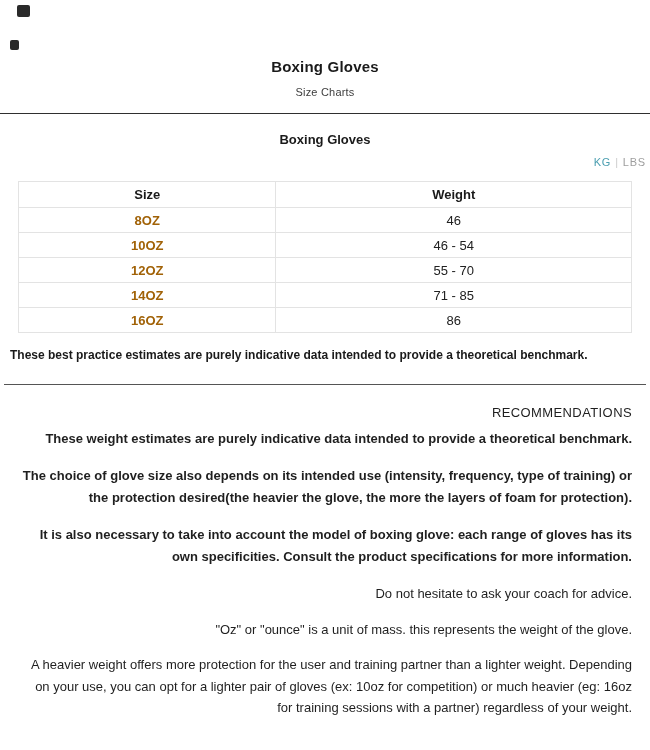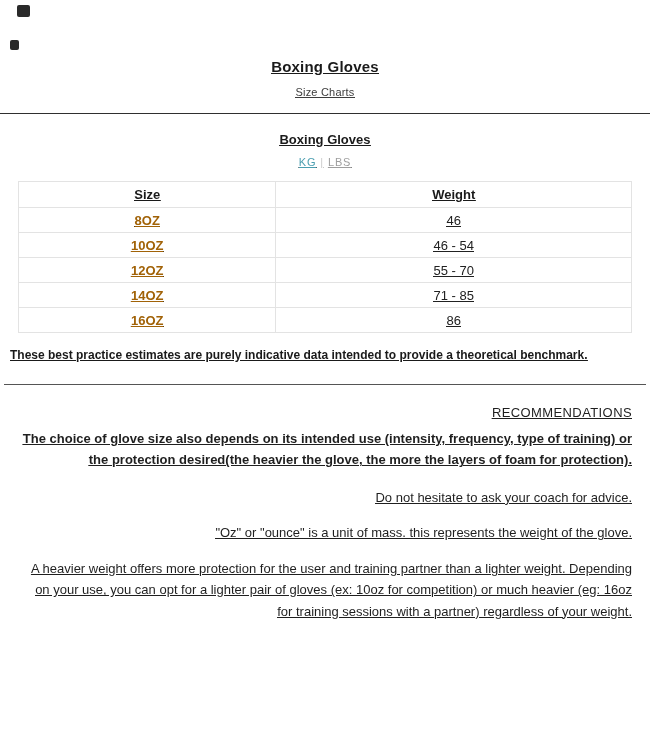--- a/index.html
+++ b/index.html
@@ -1,15 +1,15 @@
 <!DOCTYPE html>
 <html><head>
 <meta charset="utf-8">
 <style>
-  * { box-sizing: border-box; text-decoration: underline; }
+  * { box-sizing: border-box; }
   html, body {
     margin: 0; padding: 0;
     width: 650px; height: 750px;
     background: #ffffff;
     font-family: "Liberation Sans", sans-serif;
     color: #212121;
     position: relative;
     overflow: hidden;
   }
   .corner-mark {
@@ -30,21 +30,21 @@
   .divider {
     border: none;
     border-top: 1px solid #2f2f2f;
     margin: 15px 0 0 0;
   }
   .divider.light { margin: 22px 4px 0 4px; border-top-color: #555; }
 
   .chart-section { text-align: center; padding-top: 18px; }
   .chart-title { font-size: 13px; font-weight: 700; margin: 0 0 9px 0; color: #1a1a1a; }
 
-  .unit-toggle { font-size: 11px; letter-spacing: 0.8px; margin-bottom: 13px; }
+  .unit-toggle { font-size: 11px; letter-spacing: 0.8px; margin-bottom: 13px; text-align: right; }
   .unit { cursor: pointer; color: #9e9e9e; padding: 0 4px; }
   .unit.active { color: #4b9eb0; }
   .unit-sep { color: #cccccc; }
 
   table.size-table {
     width: 614px;
     margin: 12px auto;
     border-collapse: collapse;
     font-size: 13px;
   }
@@ -132,18 +132,20 @@
   </table>
 
   <p class="table-note">These best practice estimates are purely indicative data intended to provide a theoretical benchmark.</p>
 </section>
 
 <hr class="divider light">
 
 <section class="recommendations">
   <h3 class="rec-heading">RECOMMENDATIONS</h3>
   <div id="paragraphs">
+      <p class="para bold">These weight estimates are purely indicative data intended to provide a theoretical benchmark.</p>
       <p class="para bold">The choice of glove size also depends on its intended use (intensity, frequency, type of training) or the protection desired(the heavier the glove, the more the layers of foam for protection).</p>
+      <p class="para bold">It is also necessary to take into account the model of boxing glove: each range of gloves has its own specificities. Consult the product specifications for more information.</p>
       <p class="para">Do not hesitate to ask your coach for advice.</p>
       <p class="para">"Oz" or "ounce" is a unit of mass. this represents the weight of the glove.</p>
       <p class="para">A heavier weight offers more protection for the user and training partner than a lighter weight. Depending on your use, you can opt for a lighter pair of gloves (ex: 10oz for competition) or much heavier (eg: 16oz for training sessions with a partner) regardless of your weight.</p>
     </div>
 </section>
 
 </body></html>

